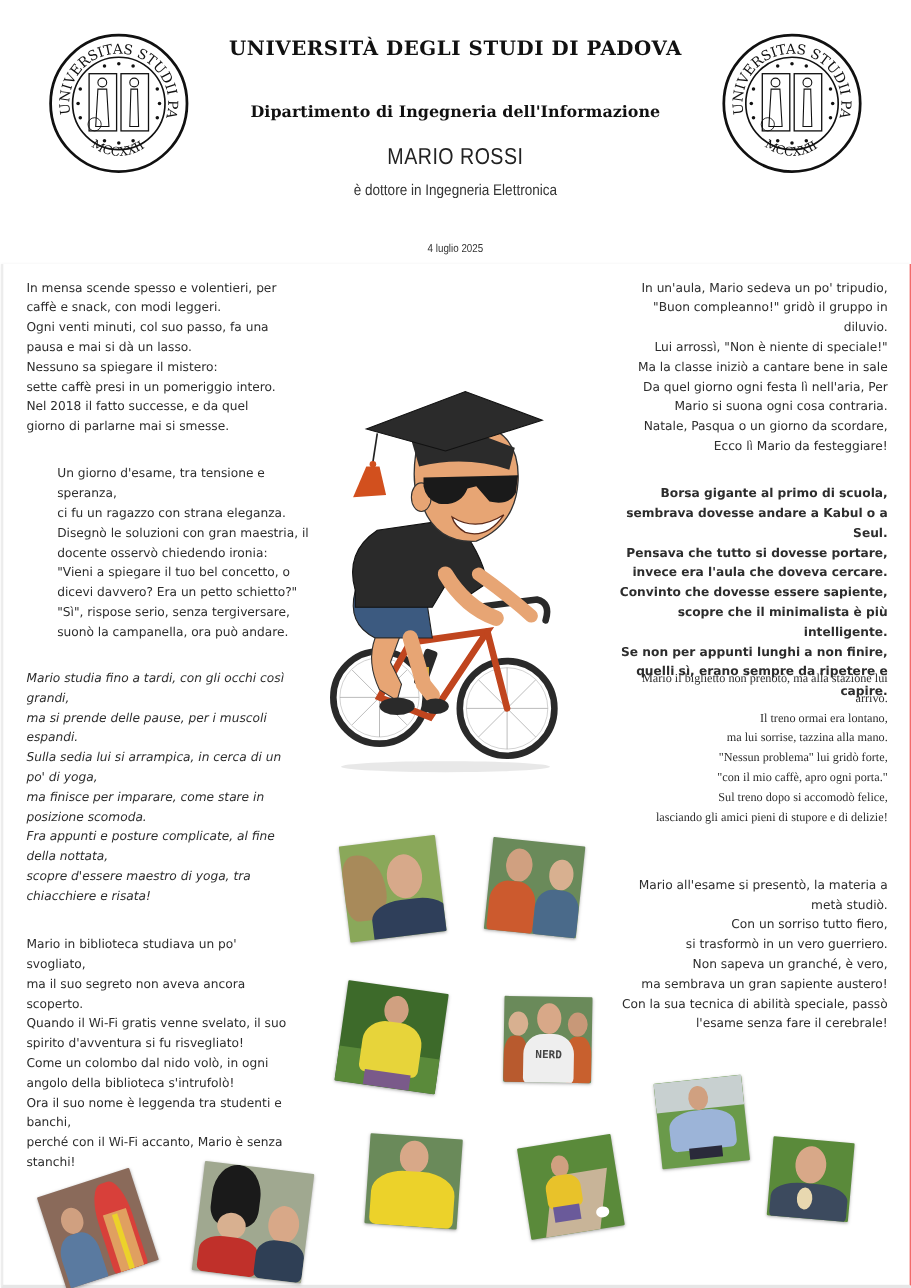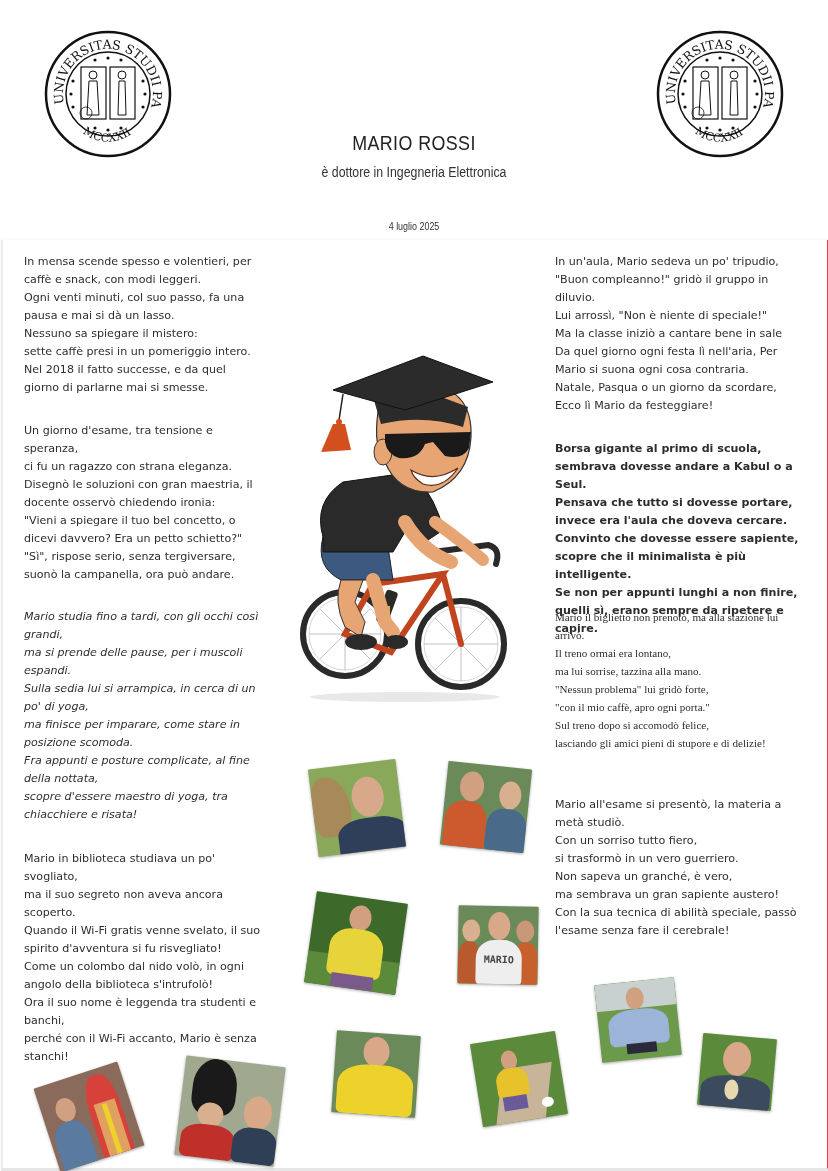--- a/index.html
+++ b/index.html
@@ -9,21 +9,21 @@
   .seal svg { width:100%; height:100%; }
   .uni-title { position:absolute; left:0; right:0; top:34px; text-align:center; font-family:"DejaVu Serif", serif; font-weight:bold; font-size:18px; letter-spacing:0.5px; color:#111; }
   .dept-title { position:absolute; left:0; right:0; top:93px; text-align:center; font-family:"DejaVu Serif", serif; font-weight:bold; font-size:14.5px; color:#111; }
   .name-title { position:absolute; left:0; right:0; top:131px; text-align:center; font-family:"Liberation Sans Narrow","Liberation Sans", sans-serif; font-size:21px; letter-spacing:0.5px; color:#222; transform:scaleX(0.85); }
   .degree { position:absolute; left:0; right:0; top:164px; text-align:center; font-family:"Liberation Sans", sans-serif; font-size:14px; color:#333; transform:scaleX(0.88); }
   .date { position:absolute; left:0; right:0; top:220px; text-align:center; font-family:"Liberation Sans", sans-serif; font-size:10.5px; color:#333; transform:scaleX(0.85); }
 
   .content { position:absolute; left:1px; top:240px; width:824px; height:928px; background:#fff; border-left:2px solid #ececec; border-right:4px solid #ef4444; border-bottom:3px solid #e6e6e6; box-shadow:0 0 3px rgba(0,0,0,0.05); }
   .poem { position:absolute; font-family:"DejaVu Sans", sans-serif; font-size:11.1px; line-height:18px; color:#2d2d2d; white-space:pre-line; }
   .poem.left { left:21px; width:240px; text-align:left; }
-  .poem.right { right:20px; width:252px; }
+  .poem.right { right:20px; width:252px; text-align:right; }
 
   .caricature { position:absolute; left:293px; top:352px; width:225px; height:360px; }
   .photo { position:absolute; border-radius:1px; box-shadow:0 1px 3px rgba(0,0,0,0.35); overflow:hidden; }
   .photo .sky { position:absolute; left:0; right:0; top:0; height:35%; }
   .photo .ground { position:absolute; left:0; right:0; bottom:0; height:35%; }
   .photo .person-head { position:absolute; border-radius:50%; }
   .photo .person-body { position:absolute; border-radius:40% 40% 6px 6px; }
 </style>
 </head>
 <body>
@@ -56,20 +56,22 @@
           <circle cx="52" cy="31" r="1.6"></circle>
           <circle cx="65" cy="29" r="1.6"></circle>
           <circle cx="78" cy="31" r="1.6"></circle>
           <circle cx="52" cy="99" r="1.6"></circle>
           <circle cx="65" cy="101" r="1.6"></circle>
           <circle cx="78" cy="99" r="1.6"></circle>
         </g>
     </svg>
   </div>
 
+  <div class="uni-title">UNIVERSITÀ DEGLI STUDI DI PADOVA</div>
+  <div class="dept-title">Dipartimento di Ingegneria dell'Informazione</div>
   <div class="name-title">MARIO ROSSI</div>
   <div class="degree">è dottore in Ingegneria Elettronica</div>
   <div class="date">4 luglio 2025</div>
 
   <div class="seal" style="left:655px; top:29px;">
     <svg viewBox="0 0 130 130">
       <circle cx="65" cy="65" r="62" fill="#fff" stroke="#111" stroke-width="2.5"></circle>
       <circle cx="65" cy="65" r="42" fill="#fff" stroke="#111" stroke-width="1.5"></circle>
       <defs>
           <path id="sealArcR" d="M 22 78 A 45 45 0 1 1 108 78"></path>
@@ -102,21 +104,21 @@
   </div>
 </div>
 
 <div class="content">
 
   <div class="poem left" style="top:13px;">In mensa scende spesso e volentieri, per caffè e snack, con modi leggeri.
 Ogni venti minuti, col suo passo, fa una pausa e mai si dà un lasso.
 Nessuno sa spiegare il mistero:
 sette caffè presi in un pomeriggio intero.
 Nel 2018 il fatto successe, e da quel giorno di parlarne mai si smesse.</div>
-  <div class="poem left" style="top:182px;">Un giorno d'esame, tra tensione e speranza,
+  <div class="poem left" style="top:182px;margin-left:28px;">Un giorno d'esame, tra tensione e speranza,
 ci fu un ragazzo con strana eleganza.
 Disegnò le soluzioni con gran maestria, il docente osservò chiedendo ironia:
 "Vieni a spiegare il tuo bel concetto, o dicevi davvero? Era un petto schietto?"
 "Sì", rispose serio, senza tergiversare, suonò la campanella, ora può andare.</div>
   <div class="poem left" style="top:368px;font-style:italic;">Mario studia fino a tardi, con gli occhi così grandi,
 ma si prende delle pause, per i muscoli espandi.
 Sulla sedia lui si arrampica, in cerca di un po' di yoga,
 ma finisce per imparare, come stare in posizione scomoda.
 Fra appunti e posture complicate, al fine della nottata,
 scopre d'essere maestro di yoga, tra chiacchiere e risata!</div>
@@ -232,21 +234,21 @@
   <div class="person-body" style="left:20px; top:32px; width:54px; height:48px; background:#e7d43a;"></div>
   <div style="position:absolute; left:26px; top:78px; width:42px; height:14px; background:#7a5a8a;"></div>
 </div>
 <div class="photo" style="left:458px; top:906px; width:80px; height:78px; transform:rotate(1deg); background:#6a8a5a;">
   <div class="person-head" style="left:4px; top:14px; width:18px; height:22px; background:#d8b090;"></div>
   <div class="person-body" style="left:0px; top:36px; width:22px; height:44px; background:#b85a2e;"></div>
   <div class="person-head" style="left:58px; top:14px; width:18px; height:22px; background:#c89878;"></div>
   <div class="person-body" style="left:56px; top:36px; width:24px; height:44px; background:#c8602e;"></div>
   <div class="person-head" style="left:30px; top:6px; width:22px; height:28px; background:#d8a888;"></div>
   <div class="person-body" style="left:18px; top:34px; width:46px; height:46px; background:#eeeeee;"></div>
-  <div style="position:absolute; left:20px; top:48px; width:42px; text-align:center; font-family:'DejaVu Sans Mono', monospace; font-size:10px; font-weight:bold; color:#444;">MARIO</div>
+  <div style="position:absolute; left:20px; top:48px; width:42px; text-align:center; font-family:'DejaVu Sans Mono', monospace; font-size:10px; font-weight:bold; color:#444;">NERD</div>
 </div>
 <div class="photo" style="left:598px; top:981px; width:80px; height:78px; transform:rotate(-6deg); background:#6a9a4a;">
   <div class="sky" style="background:#c8d0d0;"></div>
   <div class="person-head" style="left:30px; top:6px; width:18px; height:22px; background:#d0a080;"></div>
   <div class="person-body" style="left:10px; top:28px; width:60px; height:36px; background:#9cb4d8;"></div>
   <div style="position:absolute; left:26px; top:62px; width:30px; height:10px; background:#2a2a3a;"></div>
 </div>
 <div class="photo" style="left:700px; top:1036px; width:74px; height:72px; transform:rotate(5deg); background:#5a8a3a;">
   <div class="person-head" style="left:22px; top:6px; width:28px; height:34px; background:#d8a888;"></div>
   <div class="person-body" style="left:2px; top:40px; width:70px; height:34px; background:#3c4a5e;"></div>

